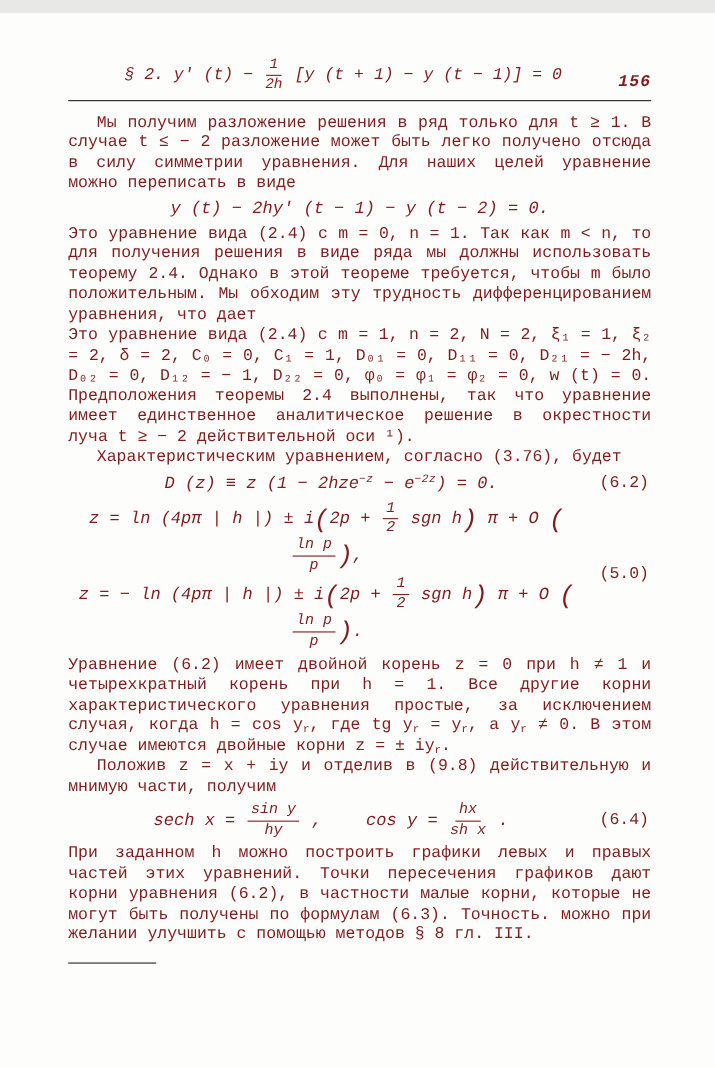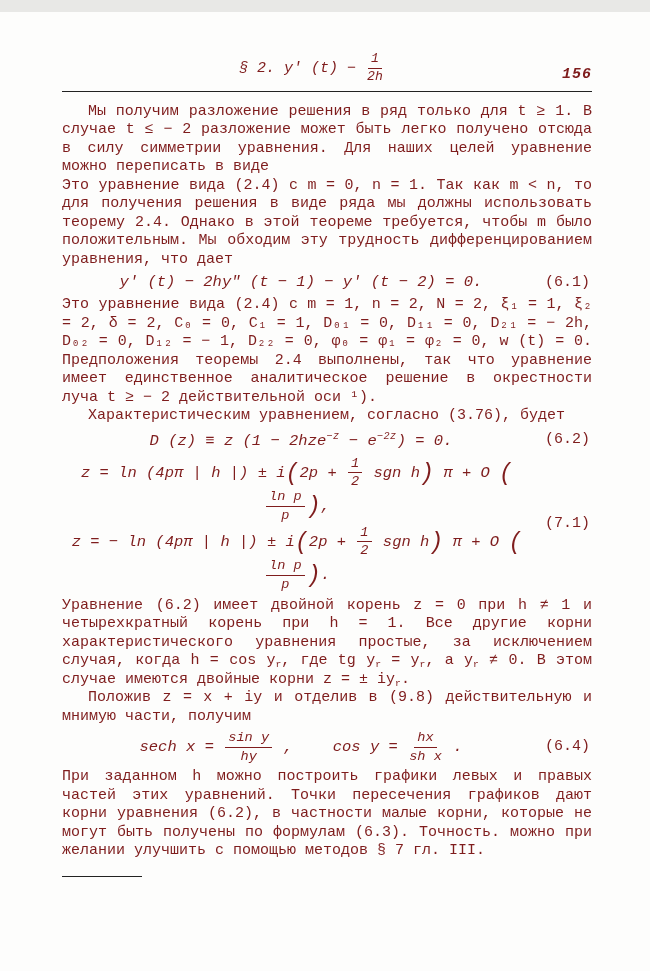--- a/index.html
+++ b/index.html
@@ -44,37 +44,36 @@
 </head>
 <body>
 
 <div class="sheet">
 
   <div class="header">
     <div class="hformula">
       <span class="pre">§ 2. y′ (t) − </span><span class="frac">
           <span class="fnum">1</span>
           <span class="fden">2h</span>
-        </span>
+        </span><span class="pre"> [y (t + 1) − y (t − 1)] = 0</span>
     </div>
     <div class="pagenum">156</div>
   </div>
   <div class="rule"></div>
 
   <div class="bodytext">
 
     <p>Мы получим разложение решения в ряд только для t ≥ 1. В случае t ≤ − 2 разложение может быть легко получено отсюда в силу симметрии уравнения. Для наших целей уравнение можно переписать в виде</p>
 
+    <div class="eq notag">
+      <span class="pre">y (t) − 2hy′ (t − 1) − y (t − 2) = 0.</span>
+    </div>
 
     <p class="ni">Это уравнение вида (2.4) с m = 0, n = 1. Так как m &lt; n, то для получения решения в виде ряда мы должны использовать теорему 2.4. Однако в этой теореме требуется, чтобы m было положительным. Мы обходим эту трудность дифференцированием уравнения, что дает</p>
 
-    <div class="eq">
-      <span class="pre">y′ (t) − 2hy″ (t − 1) − y′ (t − 2) = 0.</span>
-      <span class="eqtag">(6.1)</span>
-    </div>
 
     <p class="ni">Это уравнение вида (2.4) с m = 1, n = 2, N = 2, ξ₁ = 1, ξ₂ = 2, δ = 2, C₀ = 0, C₁ = 1, D₀₁ = 0, D₁₁ = 0, D₂₁ = − 2h, D₀₂ = 0, D₁₂ = − 1, D₂₂ = 0, φ₀ = φ₁ = φ₂ = 0, w (t) = 0. Предположения теоремы 2.4 выполнены, так что уравнение имеет единственное аналитическое решение в окрестности луча t ≥ − 2 действительной оси ¹).</p>
 
     <p>Характеристическим уравнением, согласно (3.76), будет</p>
 
     <div class="eq">
       <span class="pre">D (z) ≡ z (1 − 2hze</span><sup>−z</sup><span class="pre"> − e</span><sup>−2z</sup><span class="pre">) = 0.</span>
       <span class="eqtag">(6.2)</span>
     </div>
 
@@ -91,39 +90,39 @@
       </div>
       <div class="row">
         <span class="pre">z = − ln (4pπ | h |) ± i</span><span class="bp">(</span><span class="pre">2p + </span><span class="frac">
             <span class="fnum">1</span>
             <span class="fden">2</span>
           </span><span class="pre"> sgn h</span><span class="bp">)</span><span class="pre"> π + O </span><span class="bp">(</span><span class="frac">
             <span class="fnum">ln p</span>
             <span class="fden">p</span>
           </span><span class="bp">)</span><span class="pre">.</span>
       </div>
-      <span class="eqtag">(7.1)</span>
+      <span class="eqtag">(5.0)</span>
     </div>
 
     <p class="ni"><span class="pre">Уравнение (6.2) имеет двойной корень z = 0 при h ≠ 1 и четырехкратный корень при h = 1. Все другие корни характеристического уравнения простые, за исключением случая, когда h = cos y</span><sub>r</sub><span class="pre">, где tg y</span><sub>r</sub><span class="pre"> = y</span><sub>r</sub><span class="pre">, а y</span><sub>r</sub><span class="pre"> ≠ 0. В этом случае имеются двойные корни z = ± iy</span><sub>r</sub><span class="pre">.</span></p>
 
     <p>Положив z = x + iy и отделив в (9.8) действительную и мнимую части, получим</p>
 
     <div class="eq">
       <span class="pre">sech x = </span><span class="frac">
           <span class="fnum">sin y</span>
           <span class="fden">hy</span>
         </span><span class="cm"> ,</span><span class="gap"></span><span class="pre">cos y = </span><span class="frac">
           <span class="fnum">hx</span>
           <span class="fden">sh x</span>
         </span><span class="cm"> .</span>
       <span class="eqtag">(6.4)</span>
     </div>
 
-    <p class="ni">При заданном h можно построить графики левых и правых частей этих уравнений. Точки пересечения графиков дают корни уравнения (6.2), в частности малые корни, которые не могут быть получены по формулам (6.3). Точность. можно при желании улучшить с помощью методов § 7 гл. III.</p>
+    <p class="ni">При заданном h можно построить графики левых и правых частей этих уравнений. Точки пересечения графиков дают корни уравнения (6.2), в частности малые корни, которые не могут быть получены по формулам (6.3). Точность. можно при желании улучшить с помощью методов § 8 гл. III.</p>
 
   </div>
 
   <div class="fnblock">
     <div class="fnrule"></div>
   </div>
 
 </div>
 
 </body></html>

